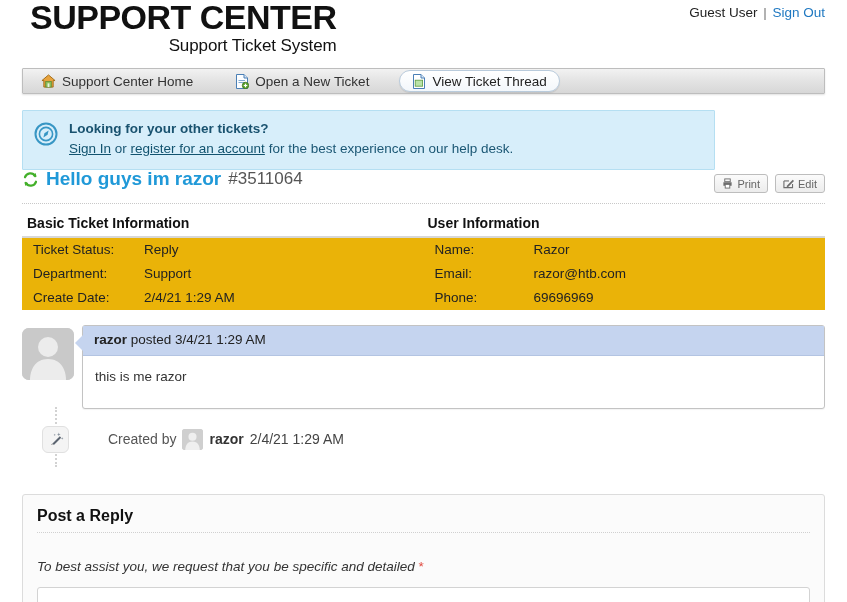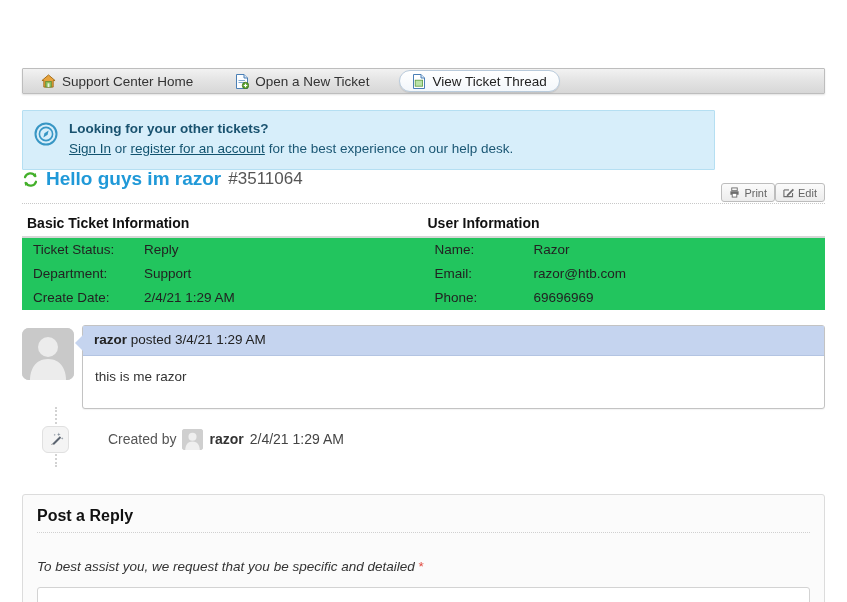--- a/index.html
+++ b/index.html
@@ -136,22 +136,23 @@
     color: #2099d8;
     white-space: nowrap;
   }
   .ticket-num {
     color: #555;
     font-weight: normal;
     font-size: 17px;
   }
   .head-actions {
     position: absolute;
-    right: 0; top: 15px;
-    display: flex;
+    right: 0; top: 6px;
+    display: flex;
+    gap: 7px;
   }
   .btn-sm {
     display: inline-flex;
     align-items: center;
     gap: 4px;
     height: 19px;
     padding: 0 7px;
     font-size: 11px;
     color: #666;
     background: linear-gradient(to bottom,#fbfbfb 0%,#ececec 100%);
@@ -177,21 +178,21 @@
   .tbl { width: 50%; }
   .tbl-head {
     font-size: 14px;
     font-weight: bold;
     color: #111;
     padding: 2px 0 5px 5px;
     border-bottom: 2px solid #d7d7d7;
   }
   .tbl-row {
     display: flex;
-    background: #22c55e;
+    background: #eab308;
     font-size: 13.5px;
     color: #222;
     line-height: 24px;
     height: 24px;
   }
   .tbl-row .k {
     width: 122px;
     padding-left: 11px;
     color: #222;
   }
@@ -342,20 +343,31 @@
     font-size: 12px;
     color: #33373d;
   }
   .tb-ic { line-height: 0; opacity: .95; }
 </style>
 </head>
 <body>
 
 <div id="page">
 
+  <div class="header">
+    <div class="brand">
+      <div class="brand-title">SUPPORT CENTER</div>
+      <div class="brand-sub">Support Ticket System</div>
+    </div>
+    <div class="userbar">
+      <span>Guest User</span>
+      <span class="sep">|</span>
+      <a href="#">Sign Out</a>
+    </div>
+  </div>
 
   <div class="navbar">
 
     <div class="navitem">
       <span class="ico">
         <svg width="15" height="14" viewBox="0 0 16 15">
           <path d="M8 1 L15 7 L13 7 L13 14 L3 14 L3 7 L1 7 Z" fill="#e8a33d" stroke="#a06a14" stroke-width="1"></path>
           <rect x="5" y="8" width="6" height="6" fill="#8bbf5a" stroke="#5d8a36" stroke-width="0.8"></rect>
           <rect x="7" y="10" width="2" height="4" fill="#e9f3dd"></rect>
         </svg>

